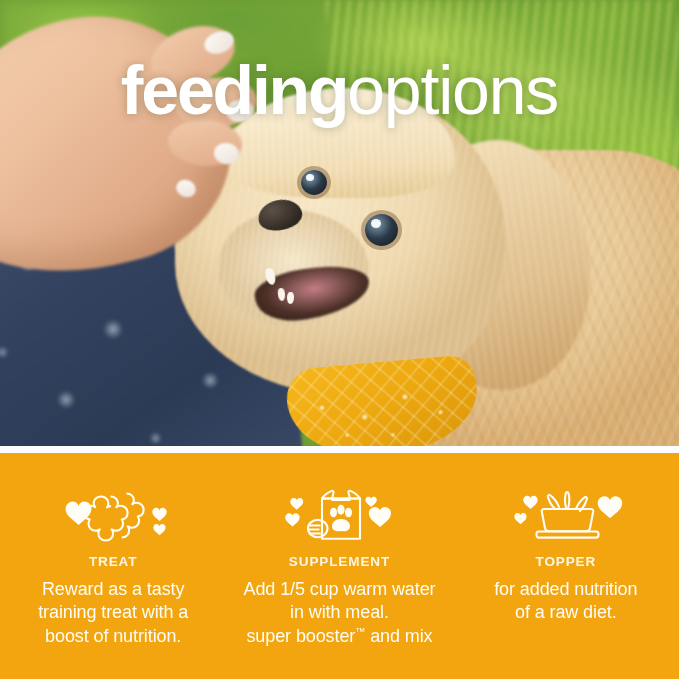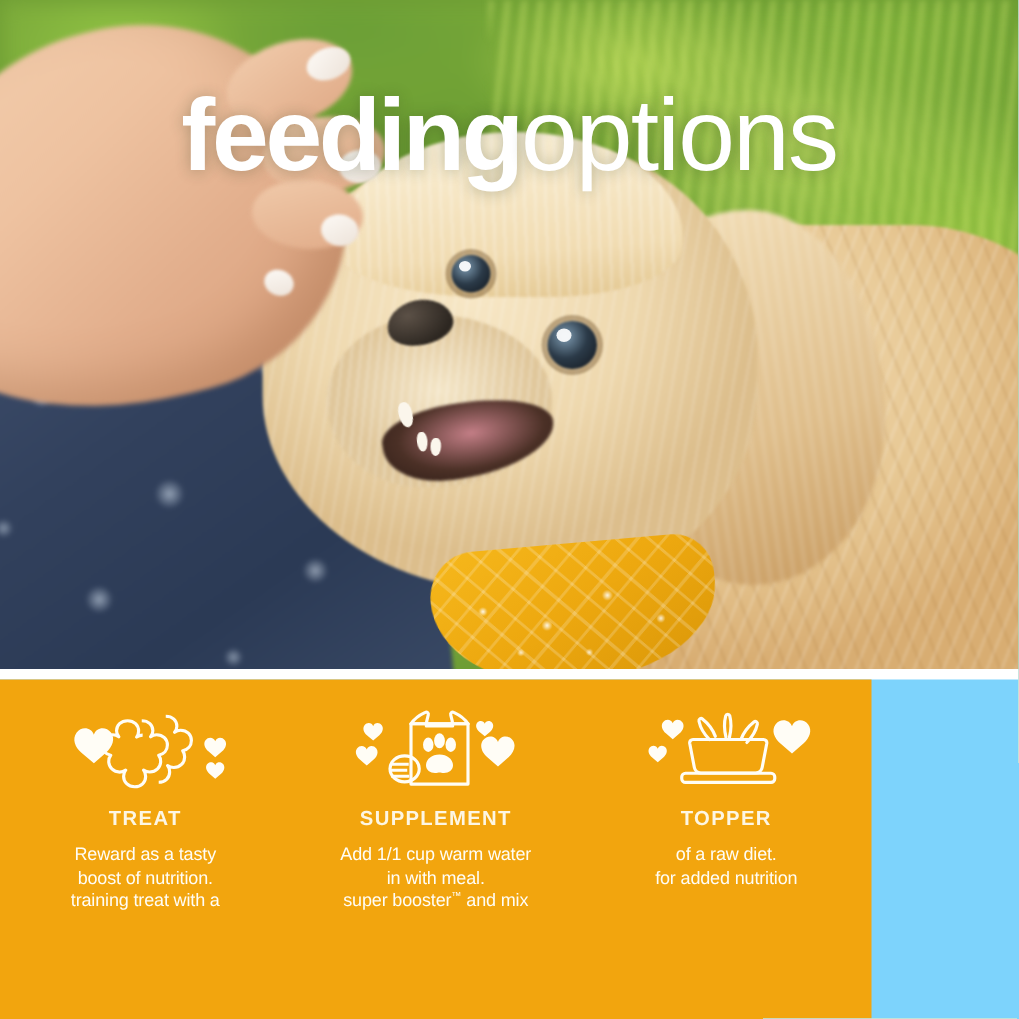--- a/index.html
+++ b/index.html
@@ -249,25 +249,25 @@
     position:absolute;
     left:0; top:446px;
     width:679px; height:7px;
     background:#ffffff;
   }
 
   
   .panel {
     position:absolute;
     left:0; top:453px;
-    width:581px; height:226px;
+    width:679px; height:226px;
     background:#F2A50E;
     display:flex;
     align-items:flex-start;
-    padding-top:16px;
+    padding-top:32px;
   }
   .col {
     flex:1 1 0;
     display:flex;
     flex-direction:column;
     align-items:center;
     padding:0 8px;
   }
   .icon-wrap {
     height:62px;
@@ -278,21 +278,21 @@
   .col-title {
     margin-top:7px;
     font-size:13.5px;
     font-weight:700;
     letter-spacing:.9px;
     color:#FDF6E3;
     text-align:center;
   }
   .col-body {
     margin-top:9px;
-    font-size:12px;
+    font-size:18px;
     font-weight:400;
     line-height:1.30;
     color:#FFFDF6;
     text-align:center;
     letter-spacing:-.1px;
   }
   .col-body .ln { display:block; }
   sup.tm { font-size:.56em; vertical-align:super; letter-spacing:0; }
 </style>
 </head>
@@ -353,22 +353,22 @@
             <path d="M57.5 9.5c4.6 0 7.4 3 7.4 6.6 0 1.6-.6 3-1.5 4.1 1.1-.9 2.5-1.4 4-1.4 4.2 0 7.2 3 7.2 6.9 0 3.5-2.4 6.2-5.8 6.8.8 1.1 1.3 2.5 1.3 4.1 0 4-3.1 7.1-7.3 7.1-1.6 0-3-.5-4.1-1.3.9 1.1 1.4 2.6 1.4 4.2 0 3.9-3 6.9-7.3 6.9-4.4 0-7.4-3.1-7.4-7 0-1.6.5-3 1.4-4.1-1.1.8-2.5 1.3-4 1.3-4.2 0-7.3-3.1-7.3-7.1 0-1.6.5-3 1.3-4.1-3.4-.6-5.8-3.3-5.8-6.8 0-3.9 3-6.9 7.2-6.9 1.5 0 2.9.5 4 1.4-.9-1.1-1.5-2.5-1.5-4.1 0-3.6 2.9-6.6 7.4-6.6 4.3 0 7.3 3 7.3 6.9 0 1.5-.5 2.9-1.3 4 1.1-.8 2.5-1.3 4-1.3"></path>
             <path d="M73.5 6.5c4.6 0 7.4 3 7.4 6.6 0 1.6-.6 3-1.5 4.1 1.1-.9 2.5-1.4 4-1.4 4.2 0 7.2 3 7.2 6.9 0 3.5-2.4 6.2-5.8 6.8.8 1.1 1.3 2.5 1.3 4.1 0 4-3.1 7.1-7.3 7.1-1.6 0-3-.5-4.1-1.3.9 1.1 1.4 2.6 1.4 4.2 0 3.9-3 6.9-7.3 6.9"></path>
           </g>
           <path d="M100 22.5c1.9-2.6 5.6-2 6.5.7.8-2.7 4.5-3.3 6.4-.7 1.7 2.3.5 5.4-1.8 7.4l-4.6 4-4.6-4c-2.3-2-3.6-5.1-1.9-7.4z" fill="#FFFDF6"></path>
           <path d="M101 38.5c1.6-2.2 4.7-1.7 5.5.6.7-2.3 3.8-2.8 5.4-.6 1.4 2 .4 4.6-1.5 6.3l-3.9 3.4-3.9-3.4c-2-1.7-3-4.3-1.6-6.3z" fill="#FFFDF6"></path>
         </svg>
       </div>
       <div class="col-title">TREAT</div>
       <div class="col-body">
         <span class="ln">Reward as a tasty</span>
+        <span class="ln">training treat with a</span>
         <span class="ln">boost of nutrition.</span>
-        <span class="ln">training treat with a</span>
       </div>
     </div>
 
     <div class="col">
       <div class="icon-wrap">
         <svg width="122" height="60" viewBox="0 0 122 60" fill="none">
           <path d="M13 13.5c1.7-2.3 5-1.8 5.8.6.7-2.4 4-3 5.7-.6 1.5 2.1.5 4.8-1.6 6.6l-4.1 3.6-4.2-3.5c-2.1-1.9-3.1-4.6-1.6-6.7z" fill="#FFFDF6"></path>
           <path d="M8 29c1.9-2.6 5.6-2 6.5.7.8-2.7 4.5-3.3 6.4-.7 1.7 2.3.5 5.4-1.8 7.4l-4.6 4-4.6-4C7.6 34.4 6.3 31.3 8 29z" fill="#FFFDF6"></path>
           <g stroke="#FFFDF6" stroke-width="2.1" fill="none" stroke-linejoin="round" stroke-linecap="round">
             <path d="M44 12.5c2.5-3.8 6.5-6.2 9.5-7.6 1.2-.6 2.4.5 2 1.8-.7 2.3-1.3 5-1.3 7.3h17.6c0-2.3-.6-5-1.3-7.3-.4-1.3.8-2.4 2-1.8 3 1.4 7 3.8 9.5 7.6"></path>
@@ -384,21 +384,21 @@
           <g stroke="#FFFDF6" stroke-width="2.1" fill="none" stroke-linejoin="round">
             <path d="M30 42.5c0-4.8 4.3-8.6 9.8-8.6 5.4 0 9.7 3.8 9.7 8.6s-4.3 8.7-9.7 8.7c-5.5 0-9.8-3.9-9.8-8.7z"></path>
             <path d="M30.5 39.5h12M30 43.5h11.5M30.8 47.5h12"></path>
           </g>
           <path d="M92 23.5c2.9-4 8.6-3.1 10 1.1 1.2-4.2 6.9-5.1 9.8-1.1 2.6 3.5.8 8.3-2.8 11.4l-7 6.1-7.1-6.1c-3.6-3.1-5.5-7.9-2.9-11.4z" fill="#FFFDF6"></path>
           <path d="M88 12c1.5-2 4.4-1.6 5.2.5.6-2.1 3.5-2.6 5-.5 1.3 1.8.4 4.2-1.4 5.8l-3.6 3.1-3.7-3.1c-1.8-1.6-2.8-4-1.5-5.8z" fill="#FFFDF6"></path>
         </svg>
       </div>
       <div class="col-title">SUPPLEMENT</div>
       <div class="col-body">
-        <span class="ln">Add 1/1 cup warm water</span>
+        <span class="ln">Add 1/5 cup warm water</span>
         <span class="ln">in with meal.</span>
         <span class="ln">super booster<sup class="tm">™</sup> and mix</span>
       </div>
     </div>
 
     <div class="col">
       <div class="icon-wrap">
         <svg width="120" height="56" viewBox="0 0 120 56" fill="none">
           <path d="M18 9.5c1.9-2.6 5.6-2 6.5.7.8-2.7 4.5-3.3 6.4-.7 1.7 2.3.5 5.4-1.8 7.4l-4.6 4-4.6-4c-2.3-2-3.6-5.1-1.9-7.4z" fill="#FFFDF6"></path>
           <path d="M9 26.5c1.6-2.2 4.7-1.7 5.5.6.7-2.3 3.8-2.8 5.4-.6 1.4 2 .4 4.6-1.5 6.3l-3.9 3.4-3.9-3.4c-2-1.7-3-4.3-1.6-6.3z" fill="#FFFDF6"></path>
@@ -407,19 +407,19 @@
             <path d="M60 19.5c-1.2-4.8-1.2-10.5-.2-14.3.4-1.4 2.3-1.4 2.7 0 1 3.8 1 9.5-.2 14.3"></path>
             <path d="M70 20.9c1.6-4.4 5.2-8.9 8.6-11.6 1.1-.9 2.6.1 2.3 1.5-.8 3.9-3.5 8.7-7 12.2"></path>
             <path d="M38 21h47c1.4 0 2.4 1.2 2.2 2.5l-3.1 16.2c-.4 2.1-2.2 3.6-4.3 3.6H43.2c-2.1 0-3.9-1.5-4.3-3.6l-3.1-16.2c-.2-1.3.8-2.5 2.2-2.5z"></path>
             <path d="M33 43.5h57c1.4 0 2.5 1.1 2.5 2.4v1.3c0 1.3-1.1 2.4-2.5 2.4H33c-1.4 0-2.5-1.1-2.5-2.4v-1.3c0-1.3 1.1-2.4 2.5-2.4z"></path>
           </g>
           <path d="M93 11c3.2-4.4 9.5-3.4 11 1.2 1.3-4.6 7.6-5.6 10.8-1.2 2.9 3.9.9 9.1-3 12.5l-7.8 6.8-7.9-6.8c-3.9-3.4-6-8.6-3.1-12.5z" fill="#FFFDF6"></path>
         </svg>
       </div>
       <div class="col-title">TOPPER</div>
       <div class="col-body">
+        <span class="ln">for added nutrition</span>
         <span class="ln">of a raw diet.</span>
-        <span class="ln">for added nutrition</span>
       </div>
     </div>
 
   </div>
 </div>
 
 </body></html>

